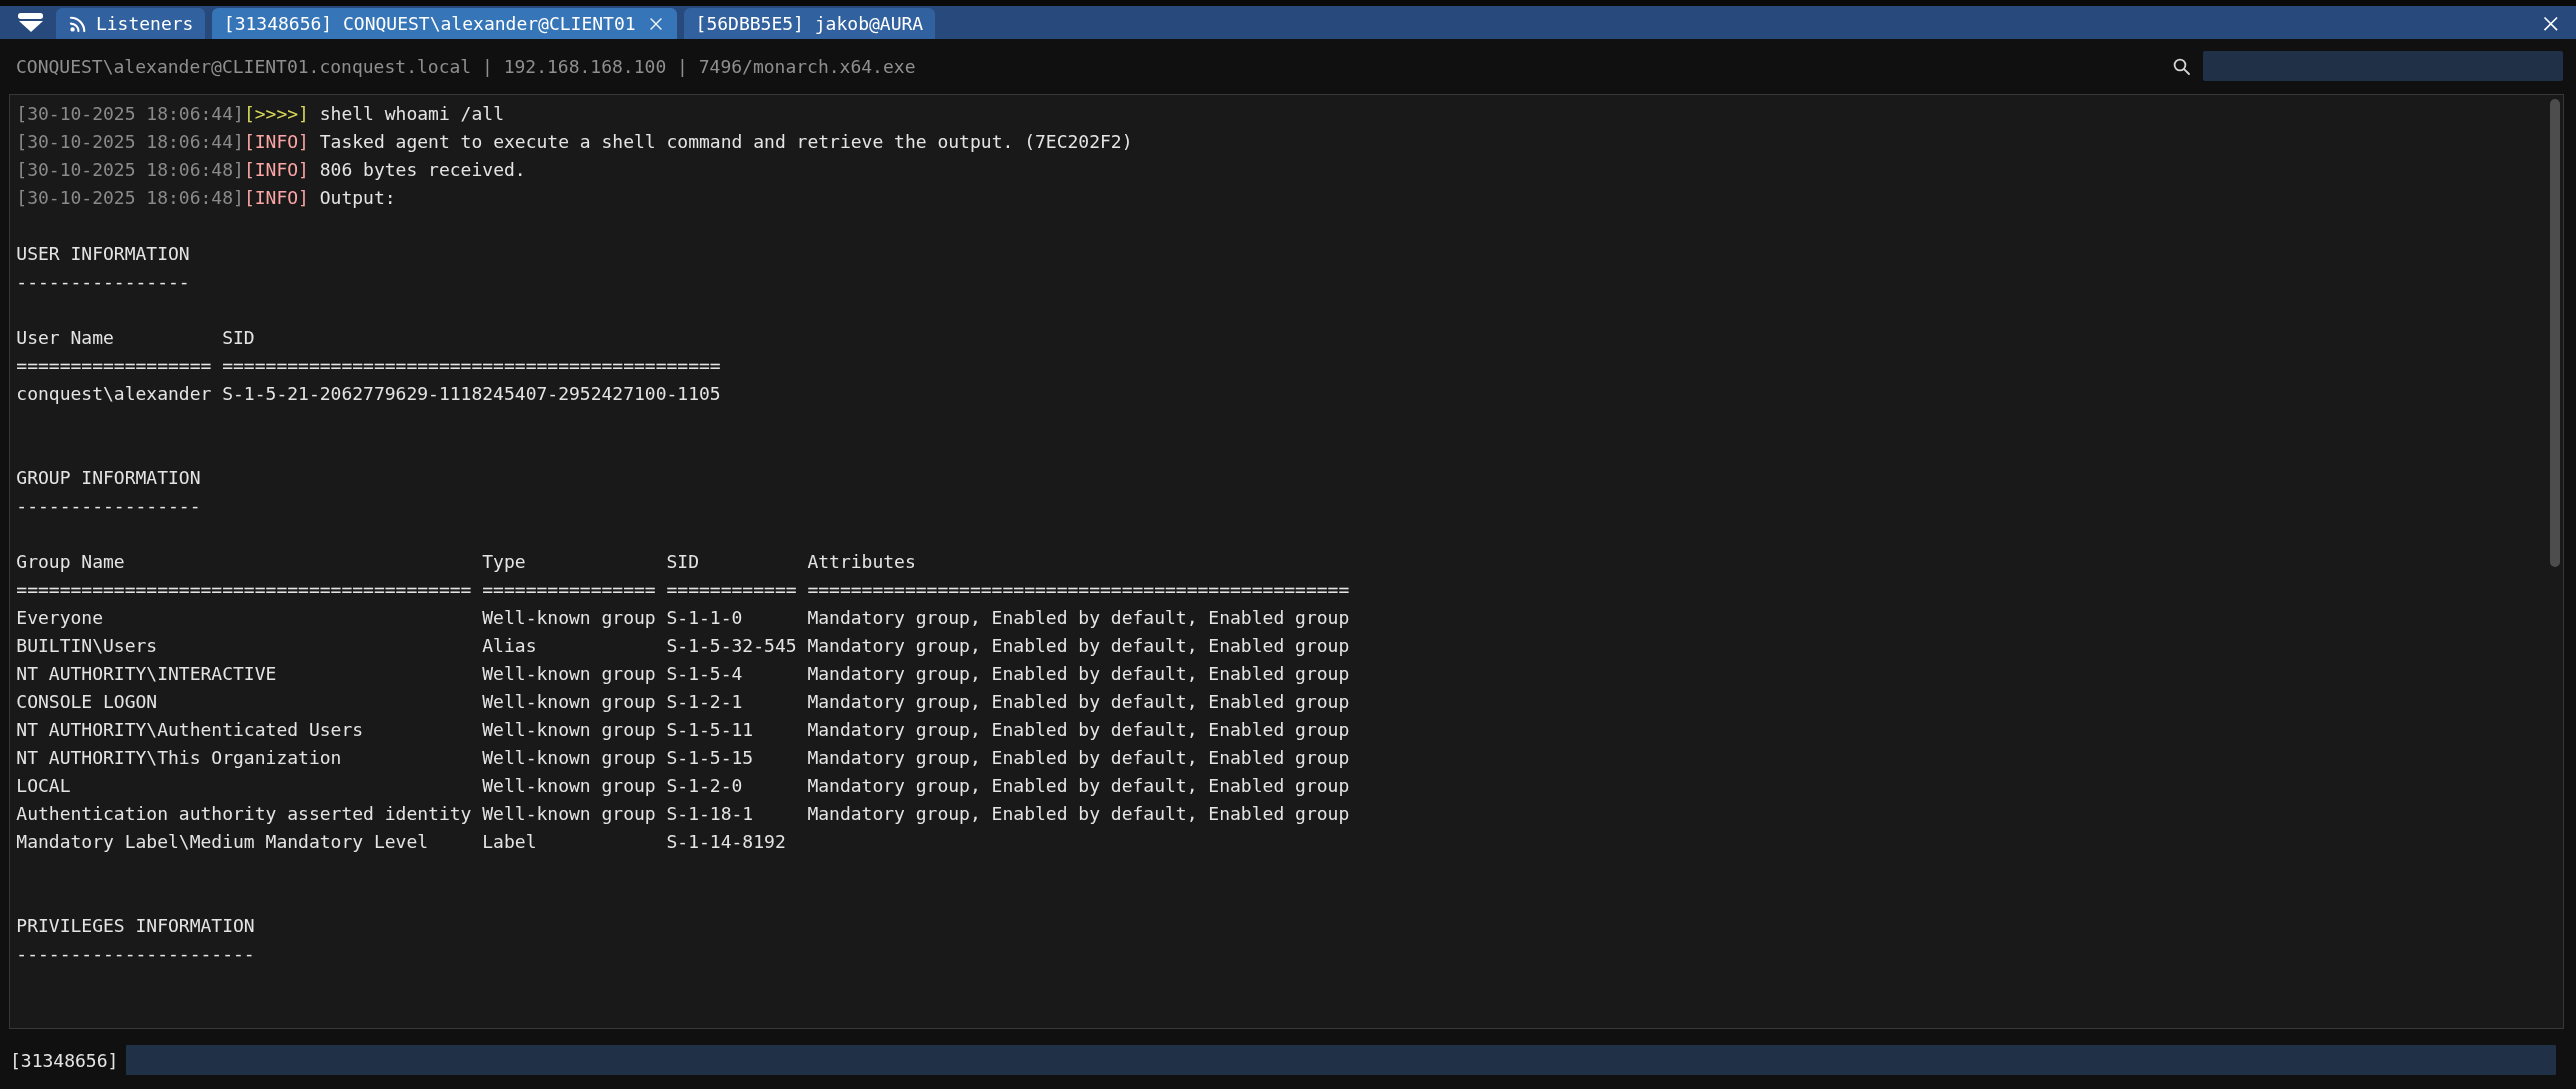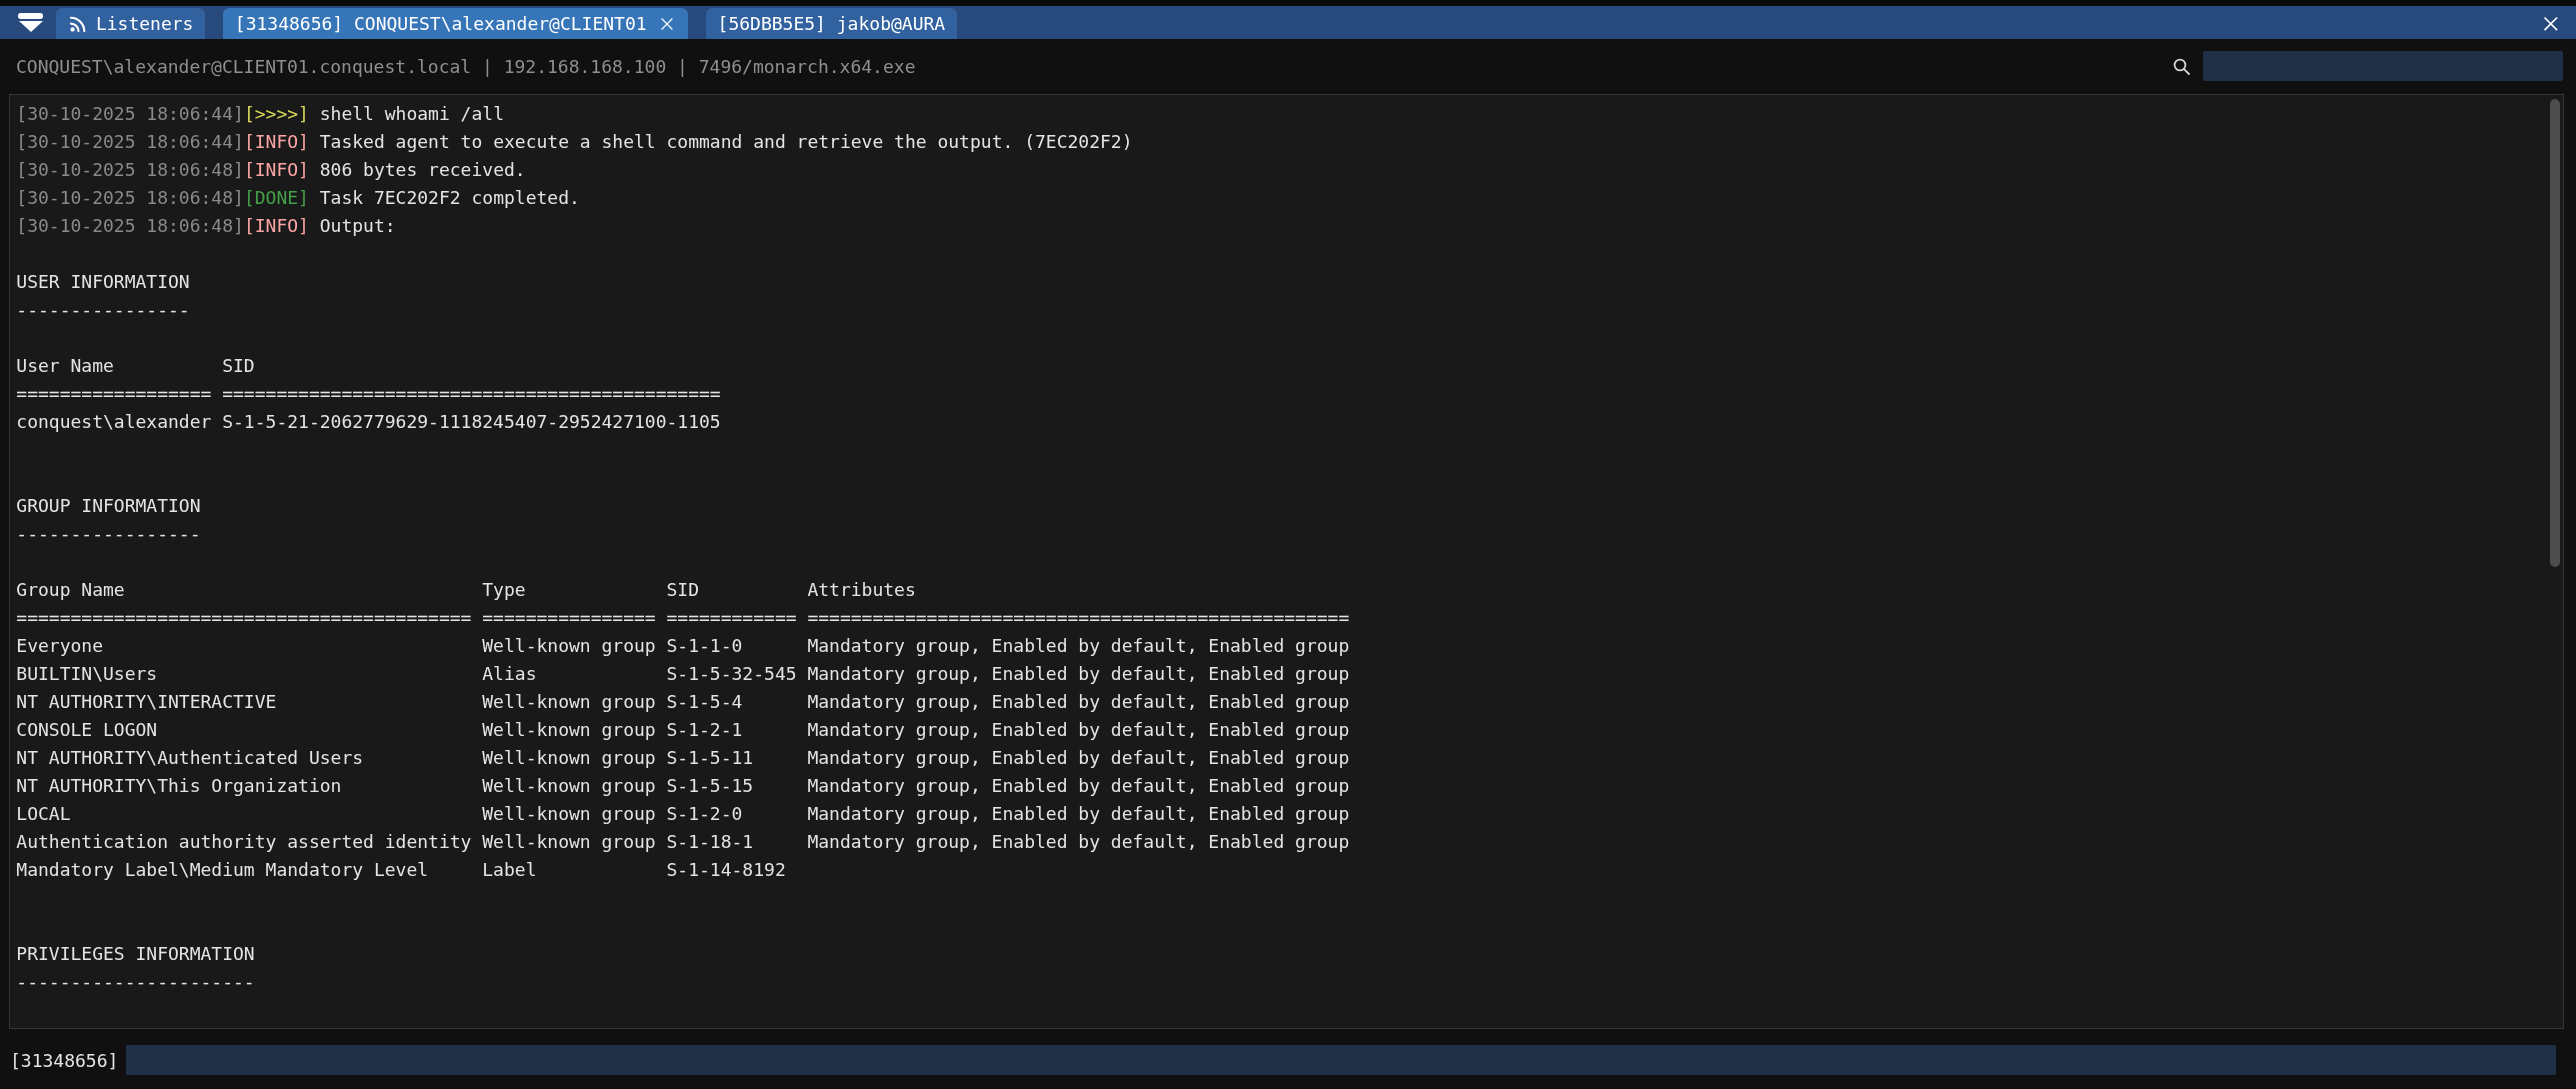--- a/index.html
+++ b/index.html
@@ -19,21 +19,21 @@
   .logo{
     width:40px;height:33px;align-self:center;
     display:flex;flex-direction:column;align-items:center;justify-content:center;
     gap:2.7px;margin-right:5.4px;
   }
   .logo .bar{width:25px;height:5.4px;background:#ffffff;border-radius:2.7px;}
   .logo .tri{width:0;height:0;border-left:12.6px solid transparent;border-right:12.6px solid transparent;border-top:11.7px solid #ffffff;}
   .tab{
     height:31px;display:flex;align-items:center;gap:8px;
     padding:0 11.7px;color:#ffffff;font-size:18px;
-    border-radius:6.3px 6.3px 0 0;margin-right:18px;cursor:pointer;white-space:pre;
+    border-radius:6.3px 6.3px 0 0;margin-right:7px;cursor:pointer;white-space:pre;
   }
   .tab.inactive{background:#31619e;}
   .tab.active{background:#3575b8;}
   .ticon{display:block;}
   .tabclose{display:flex;align-items:center;margin-left:3.6px;cursor:pointer;}
   .winclose{position:absolute;right:14.4px;top:6.3px;cursor:pointer;display:flex;align-items:center;}
   
   .infobar{
     height:54px;display:flex;align-items:center;
     padding:0 12.6px 0 16px;color:#8f8f8f;font-size:18px;justify-content:space-between;
@@ -121,21 +121,20 @@
       </svg>
       <input class="search-input" value="" style="">
     </span>
   </div>
 
   <div class="terminal">
     <div id="console-lines">
         <div class="cline"><span class="ts">[30-10-2025 18:06:44]</span><span class="tag cmd">[&gt;&gt;&gt;&gt;]</span><span> shell whoami /all</span></div>
         <div class="cline"><span class="ts">[30-10-2025 18:06:44]</span><span class="tag info">[INFO]</span><span> Tasked agent to execute a shell command and retrieve the output. (7EC202F2)</span></div>
         <div class="cline"><span class="ts">[30-10-2025 18:06:48]</span><span class="tag info">[INFO]</span><span> 806 bytes received.</span></div>
-        <div class="cline"><span class="ts">[30-10-2025 18:06:48]</span><span class="tag done">[DONE]</span><span> Task 7EC202F2 completed.</span></div>
         <div class="cline"><span class="ts">[30-10-2025 18:06:48]</span><span class="tag info">[INFO]</span><span> Output:</span></div>
         <div class="cline"><span> </span></div>
         <div class="cline"><span>USER INFORMATION</span></div>
         <div class="cline"><span>----------------</span></div>
         <div class="cline"><span> </span></div>
         <div class="cline"><span>User Name          SID</span></div>
         <div class="cline"><span>================== ==============================================</span></div>
         <div class="cline"><span>conquest\alexander S-1-5-21-2062779629-1118245407-2952427100-1105</span></div>
         <div class="cline"><span> </span></div>
         <div class="cline"><span> </span></div>

